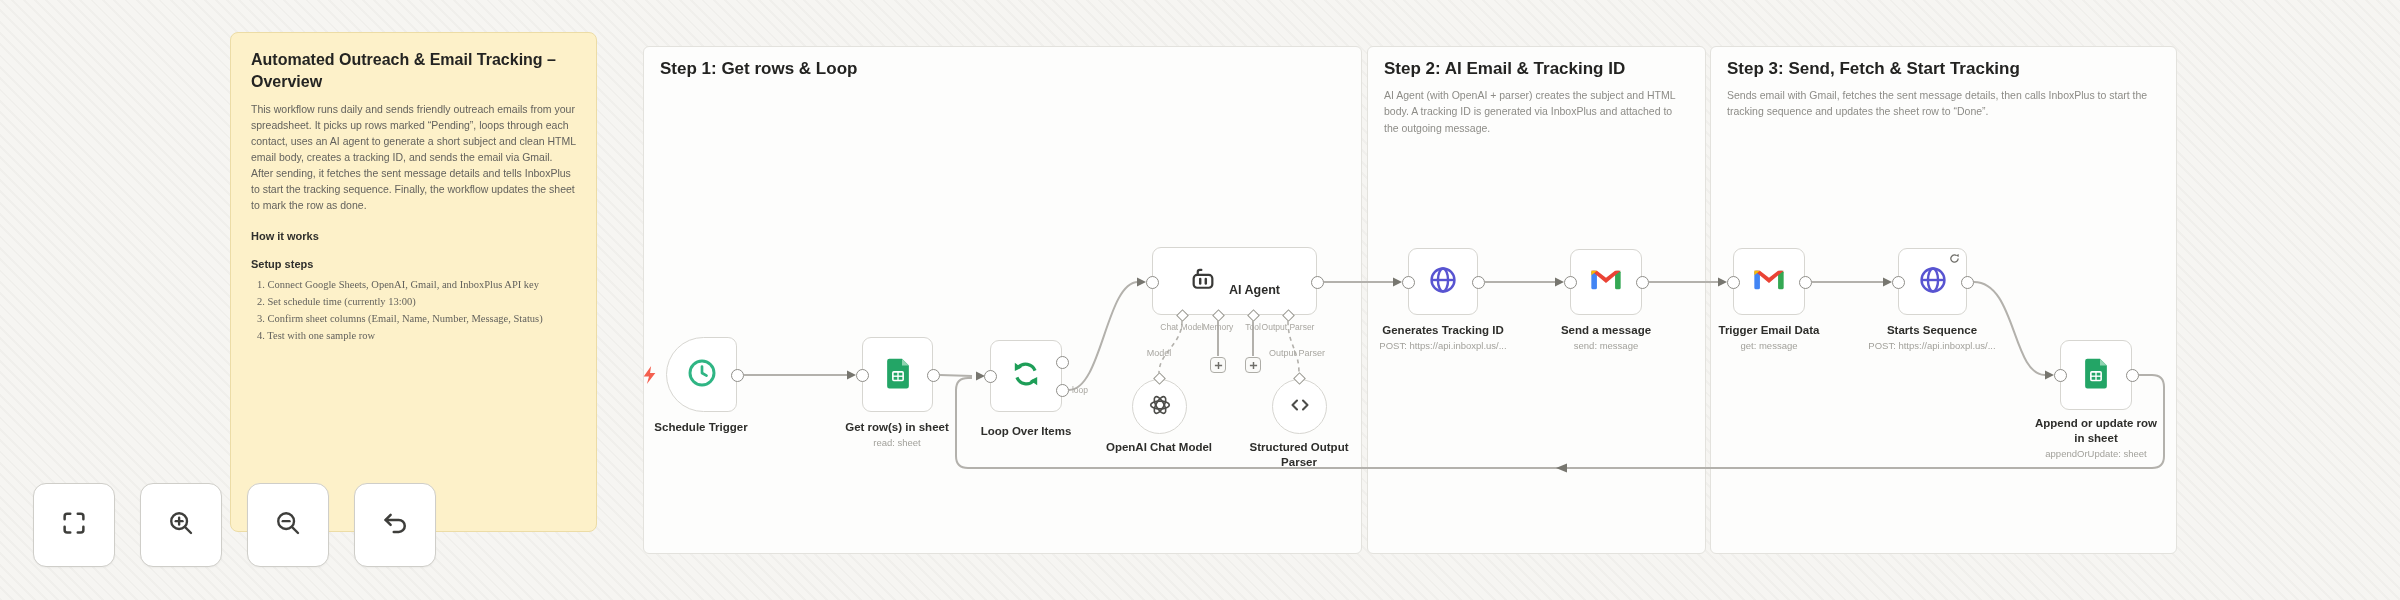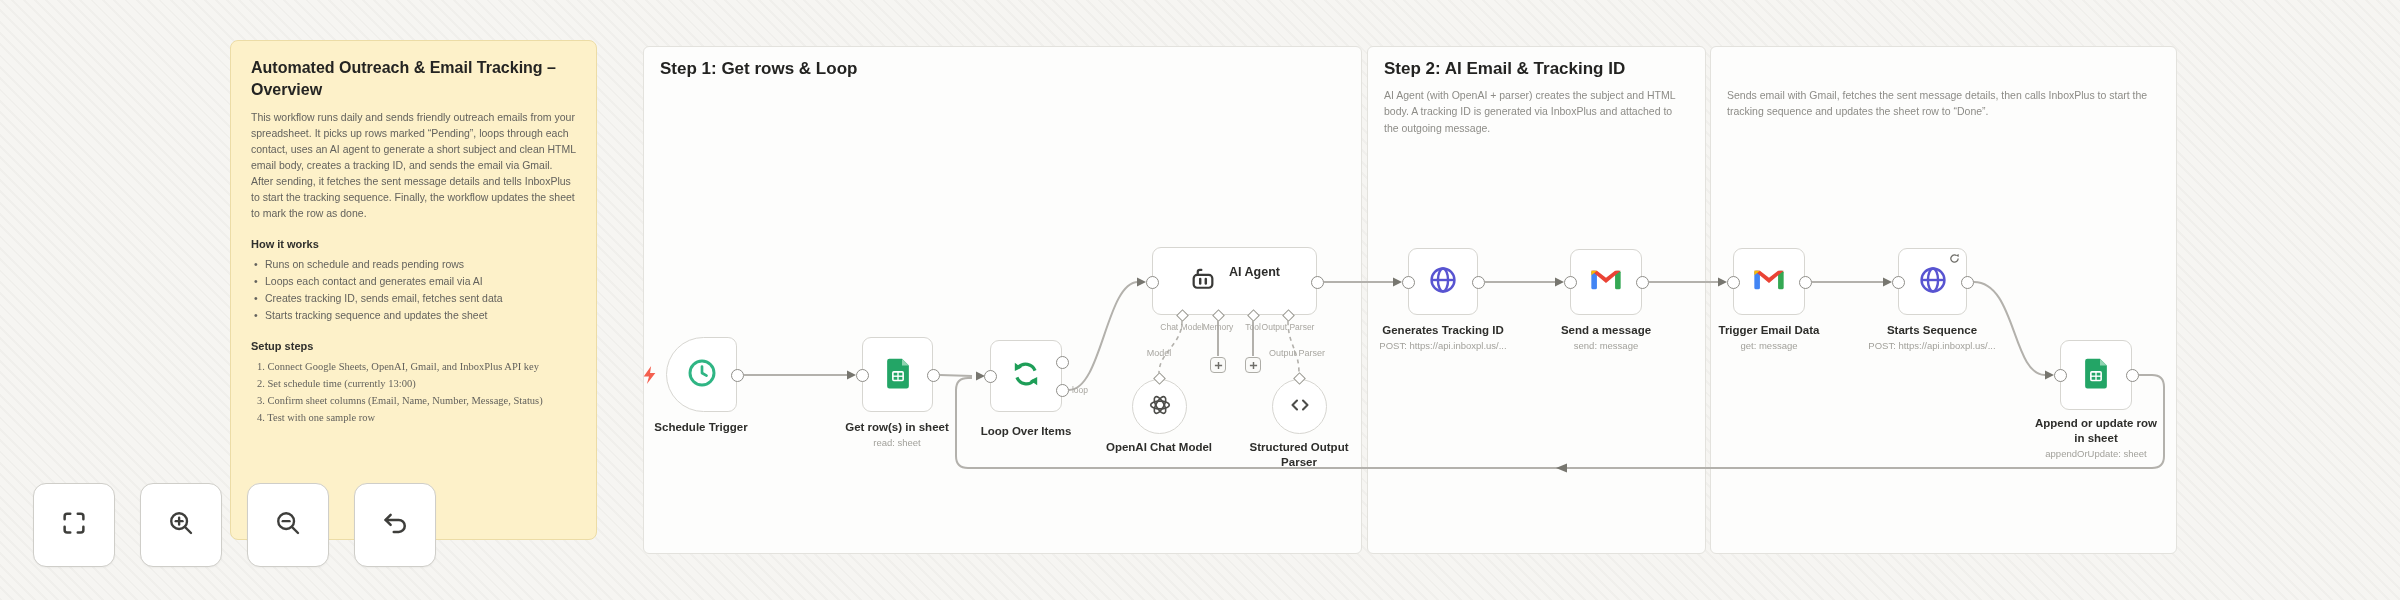--- a/index.html
+++ b/index.html
@@ -10,42 +10,42 @@
     background-image:repeating-linear-gradient(45deg,rgba(110,108,100,0.045) 0 2px,transparent 2px 8px);}
   
   .card{position:absolute;top:46px;height:508px;background:#fdfdfc;border:1px solid #e3e2dd;border-radius:6px;z-index:1;}
   .card.s1{left:643px;width:719px;text-decoration:underline;}
   .card.s2{left:1367px;width:339px;}
   .card.s3{left:1710px;width:467px;}
   .card h2{position:absolute;left:16px;top:12px;margin:0;font-size:17px;font-weight:700;color:#232321;white-space:nowrap;}
   .card .desc{position:absolute;left:16px;top:40px;font-size:10.5px;color:#8d8c87;line-height:1.55;}
   .s1 .desc{width:690px;} .s2 .desc{width:300px;} .s3 .desc{width:432px;}
   
-  .note{position:absolute;left:230px;top:40px;width:367px;height:500px;background:#fdf1c9;
+  .note{position:absolute;left:230px;top:32px;width:367px;height:500px;background:#fdf1c9;
     border:1px solid #ecdca6;border-radius:8px;padding:16px 20px;z-index:2;}
   .note h1{margin:0;font-size:16px;line-height:1.35;font-weight:700;color:#242422;width:330px;}
   .note p{margin:10px 0 0;font-size:10.5px;color:#63625d;line-height:1.52;}
   .note h3{margin:16px 0 0;font-size:11px;font-weight:700;color:#2f2f2c;}
   .note ul,.note ol{margin:6px 0 0;padding:0;list-style:none;}
   .note li{font-size:10.5px;color:#63625d;line-height:1.62;}
   .note ul li{padding-left:14px;position:relative;}
   .note ul li::before{content:"•";position:absolute;left:3px;color:#63625d;}
   .note ol li{padding-left:6px;font-family:Liberation Serif, serif;}
   
   svg.wires{position:absolute;left:0;top:0;z-index:3;pointer-events:none;}
   .wire{stroke:#b3b1ac;stroke-width:2;fill:none;}
   .wire.dash{stroke-dasharray:4 4;stroke-width:1.6;}
   .ahead{fill:#77766f;stroke:none;}
   
   .node{position:absolute;background:#fff;border:1.6px solid #d7d6d1;border-radius:9px;z-index:4;
     display:flex;align-items:center;justify-content:center;}
   .node.trigger{border-radius:38px 9px 9px 38px;}
   .node.round{border-radius:50%;}
   .node .cornerbadge{position:absolute;top:4px;right:6px;line-height:0;}
-  .agent-inner{display:flex;align-items:flex-start;gap:12px;}
+  .agent-inner{display:flex;align-items:flex-end;gap:12px;}
   .agent-inner .aglabel{font-size:12.5px;font-weight:700;color:#2c2c2a;}
   .port{position:absolute;width:13px;height:13px;border-radius:50%;background:#fff;border:1.6px solid #8f8e89;z-index:5;}
   .dport{position:absolute;width:9px;height:9px;background:#fff;border:1.4px solid #98978f;transform:rotate(45deg);z-index:5;}
   .nlabel{position:absolute;width:200px;text-align:center;font-size:11.5px;font-weight:600;color:#2e2e2b;z-index:4;line-height:1.3;}
   .nsub{position:absolute;width:200px;text-align:center;font-size:9.5px;color:#a2a19b;z-index:4;}
   .tlabel{position:absolute;transform:translateX(-50%);font-size:8.5px;color:#a8a6a0;white-space:nowrap;z-index:4;}
   .plusbtn{position:absolute;width:16px;height:16px;border-radius:4px;background:#fafaf8;border:1.3px solid #aeada7;
     display:flex;align-items:center;justify-content:center;z-index:5;}
   .bolt{position:absolute;z-index:4;line-height:0;}
   
@@ -59,33 +59,28 @@
 <div class="canvas">
 
   <div class="card s1">
     <h2>Step 1: Get rows &amp; Loop</h2>
   </div>
   <div class="card s2">
     <h2>Step 2: AI Email &amp; Tracking ID</h2>
     <div class="desc">AI Agent (with OpenAI + parser) creates the subject and HTML body. A tracking ID is generated via InboxPlus and attached to the outgoing message.</div>
   </div>
   <div class="card s3">
+    <h2>Step 3: Send, Fetch &amp; Start Tracking</h2>
     <div class="desc">Sends email with Gmail, fetches the sent message details, then calls InboxPlus to start the tracking sequence and updates the sheet row to “Done”.</div>
   </div>
 
   <div class="note">
     <h1>Automated Outreach &amp; Email Tracking – Overview</h1>
     <p>This workflow runs daily and sends friendly outreach emails from your spreadsheet. It picks up rows marked “Pending”, loops through each contact, uses an AI agent to generate a short subject and clean HTML email body, creates a tracking ID, and sends the email via Gmail. After sending, it fetches the sent message details and tells InboxPlus to start the tracking sequence. Finally, the workflow updates the sheet to mark the row as done.</p>
     <h3>How it works</h3>
-    <ul>
-      <li>Runs on schedule and reads pending rows</li>
-      <li>Loops each contact and generates email via AI</li>
-      <li>Creates tracking ID, sends email, fetches sent data</li>
-      <li>Starts tracking sequence and updates the sheet</li>
-    </ul>
     <h3>Setup steps</h3>
     <ol>
       <li>1. Connect Google Sheets, OpenAI, Gmail, and InboxPlus API key</li>
       <li>2. Set schedule time (currently 13:00)</li>
       <li>3. Confirm sheet columns (Email, Name, Number, Message, Status)</li>
       <li>4. Test with one sample row</li>
     </ol>
   </div>
 
   <svg class="wires" width="2400" height="600">

